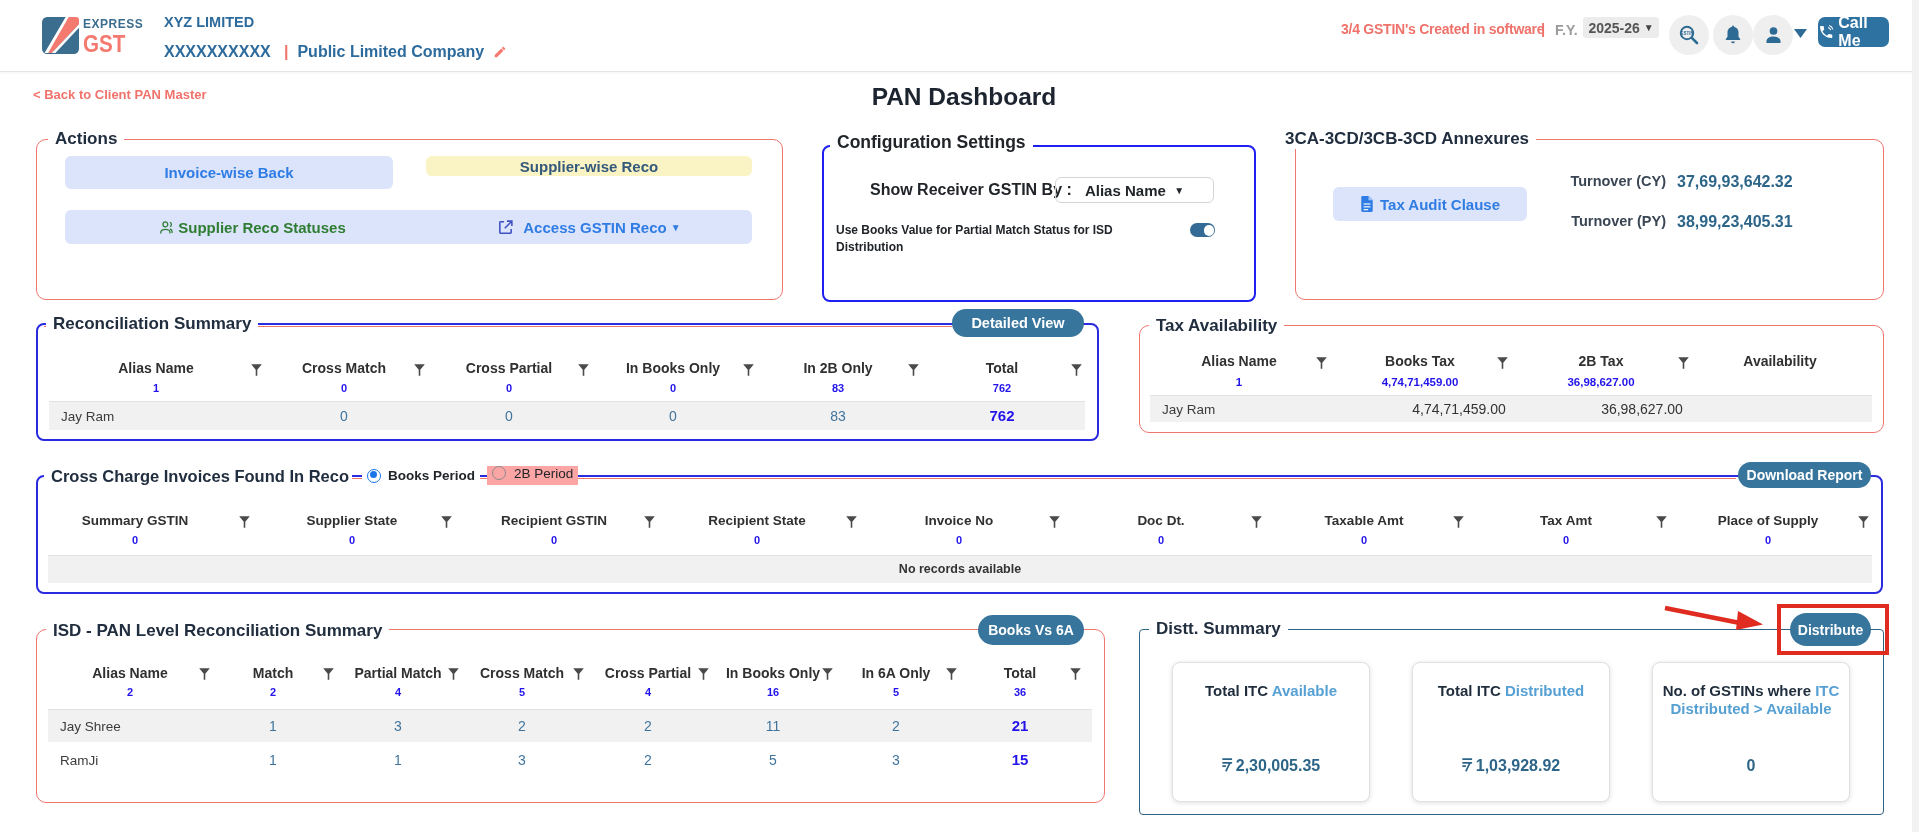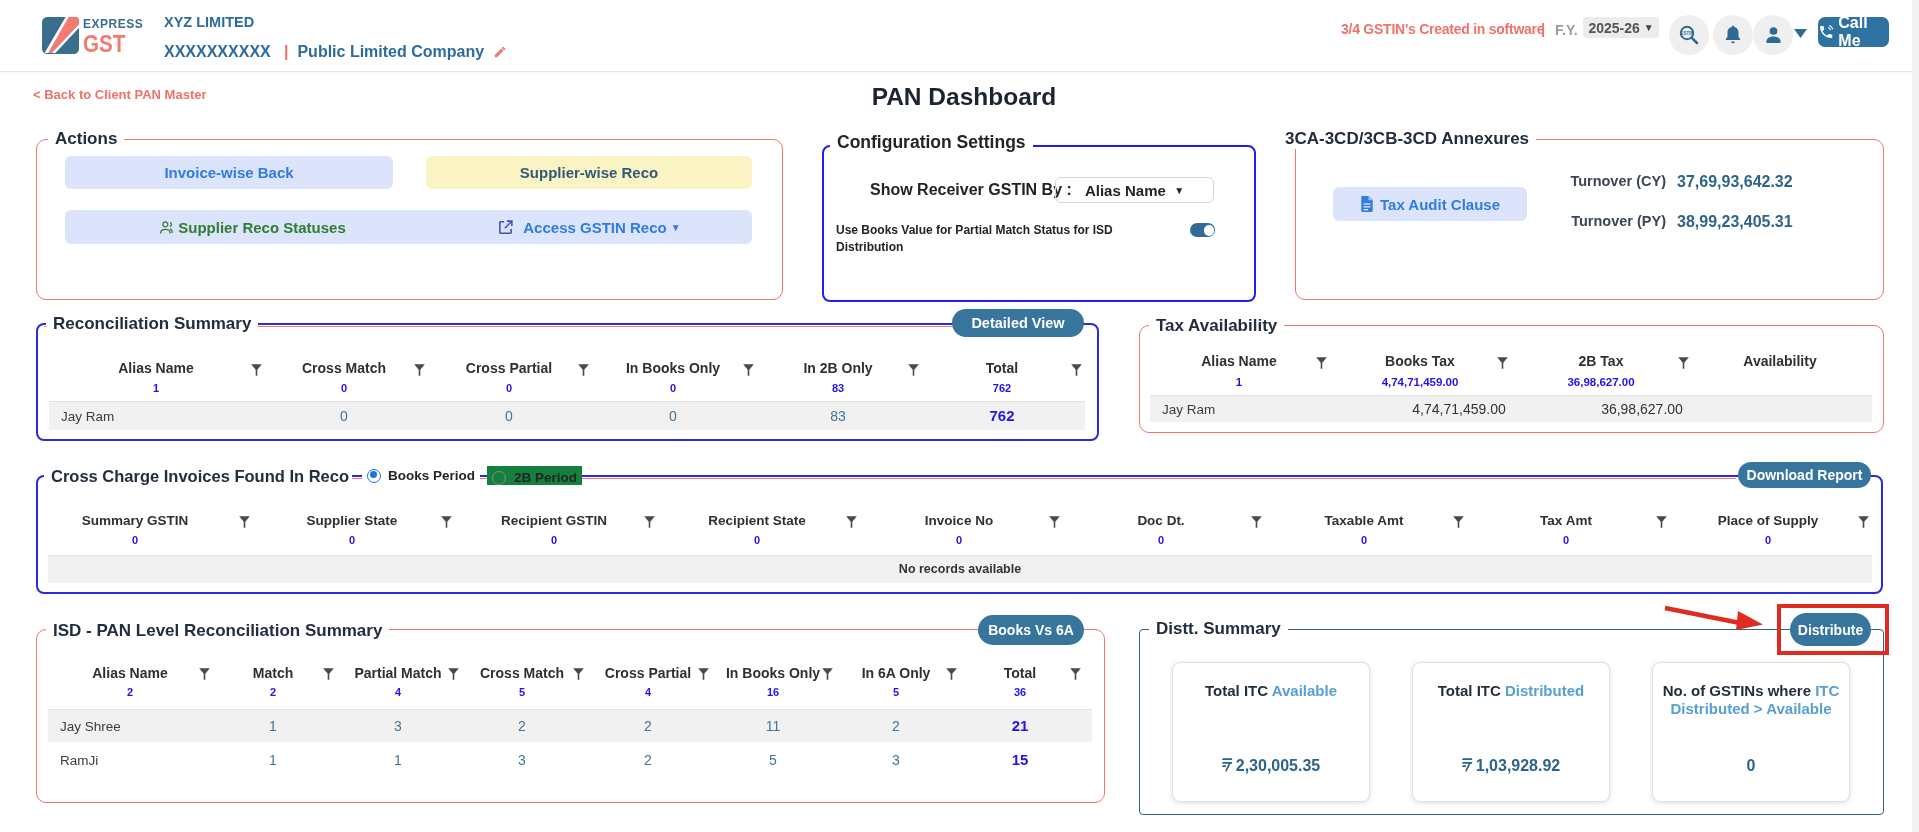--- a/index.html
+++ b/index.html
@@ -52,21 +52,21 @@
 <svg width="18" height="18" viewBox="0 0 24 24" style="margin-right:4px">
       <path fill="#fff" d="M6.6 10.8c1.4 2.8 3.8 5.1 6.6 6.6l2.2-2.2c.3-.3.7-.4 1-.2 1.1.4 2.3.6 3.6.6.6 0 1 .4 1 1V20c0 .6-.4 1-1 1C10.6 21 3 13.4 3 4c0-.6.4-1 1-1h3.5c.6 0 1 .4 1 1 0 1.2.2 2.4.6 3.6.1.3 0 .7-.2 1l-2.3 2.2z"></path>
       <path fill="none" stroke="#fff" stroke-width="1.6" d="M15 5.5c2 .8 3.2 2 3.8 3.8M16.5 2.5c2.8 1 4.6 2.9 5.3 5.6"></path>
     </svg>Call Me</div>
 <div class="abs" style="left:1912px;top:0;width:7px;height:832px;background:#f2f2f2"></div>
 <div class="abs" style="left:33px;top:87px;font-size:13px;font-weight:700;color:#ef726b">&lt; Back to Client PAN Master</div>
 <div class="abs ctr" style="left:964px;top:83px;font-size:24.5px;font-weight:700;color:#1c2430">PAN Dashboard</div>
 <div class="fs" style="left:36px;top:139px;width:747px;height:161px;border:1px solid #f0756d;border-radius:10px"></div>
 <div class="leg" style="left:48px;top:129px">Actions</div>
 <div class="btn" style="left:65px;top:156px;width:328px;height:33px">Invoice-wise Back</div>
-<div class="btn" style="left:426px;top:156px;width:326px;height:33px;background:#faf3c3;color:#33597c">Supplier-wise Reco</div>
+<div class="btn" style="left:426px;top:156px;width:326px;height:20px;background:#faf3c3;color:#33597c">Supplier-wise Reco</div>
 <div class="btn" style="left:65px;top:210px;width:375px;height:34px;color:#2e7d32"><svg width="17" height="17" viewBox="0 0 24 24" style="margin-right:2px">
       <path fill="none" stroke="#2e7d32" stroke-width="1.8" d="M9 11a3.4 3.4 0 1 0 0-6.8A3.4 3.4 0 0 0 9 11zm-6.5 9.5v-1.7c0-2.6 2.9-4.3 6.5-4.3s6.5 1.7 6.5 4.3v1.7M15.5 4.6a3.4 3.4 0 0 1 0 6.2m3 9v-1.9c0-1.9-1.2-3.3-3-4"></path>
     </svg>Supplier Reco Statuses</div>
 <div class="btn" style="left:426px;top:210px;width:326px;height:34px"><svg width="17" height="17" viewBox="0 0 24 24" style="margin-right:9px">
       <path fill="none" stroke="#3f51c1" stroke-width="2.2" d="M10 4H4.8A.8.8 0 0 0 4 4.8v14.4c0 .4.4.8.8.8h14.4a.8.8 0 0 0 .8-.8V14"></path>
       <path fill="none" stroke="#3f51c1" stroke-width="2.2" d="M14 3h7v7M20.5 3.5L11 13"></path>
     </svg>Access GSTIN Reco&nbsp;<span style="font-size:10px;color:#2e7ce4">▼</span></div>
 <div class="fs" style="left:822px;top:145px;width:434px;height:157px;border:2px solid #1f1ff2;border-radius:8px"></div>
 <div class="leg" style="left:830px;top:132px;font-size:17.5px;font-weight:600;color:#212529">Configuration Settings</div>
 <div class="abs" style="left:870px;top:181px;font-size:16px;font-weight:700;color:#212529">Show Receiver GSTIN By :</div>
@@ -151,21 +151,21 @@
 <div class="abs" style="left:1162px;top:402px;font-size:13.5px;color:#3c3c3c">Jay Ram</div>
 <div class="abs ctr" style="left:1459px;top:401px;font-size:14px;font-weight:400;color:#333">4,74,71,459.00</div>
 <div class="abs ctr" style="left:1642px;top:401px;font-size:14px;font-weight:400;color:#333">36,98,627.00</div>
 <div class="fs" style="left:36px;top:475px;width:1847px;height:119px;border:2px solid #2a2ae0;border-radius:8px"></div>
 <div class="abs" style="left:44px;top:478px;width:1692px;height:1px;background:#f0756d"></div>
 <div class="leg" style="left:44px;top:467px;font-size:16.5px;padding:0 3px 0 7px">Cross Charge Invoices Found In Reco</div>
 <div class="abs" style="left:362px;top:466px;background:#fff;padding:0 5px;height:19px;display:flex;align-items:center;font-size:13.5px;font-weight:600;color:#212529">
 <span style="display:inline-block;width:14px;height:14px;border-radius:50%;border:1.8px solid #1a73e8;position:relative;margin-right:7px">
       <span style="position:absolute;left:1.8px;top:1.8px;width:7px;height:7px;border-radius:50%;background:#1a73e8"></span>
     </span>Books Period</div>
-<div class="abs" style="left:487px;top:466px;background:#15803d;padding:0 5px;height:19px;display:flex;align-items:flex-end;font-size:13.5px;font-weight:700;color:#212529">
+<div class="abs" style="left:487px;top:466px;background:#fca5a5;padding:0 5px;height:19px;display:flex;align-items:flex-start;font-size:13.5px;font-weight:400;color:#212529">
 <span style="display:inline-block;width:14px;height:14px;border-radius:50%;border:1.8px solid #8a8a8a;margin-right:8px"></span>2B Period</div>
 <div class="pill" style="left:1738px;top:462px;width:133px;height:26px;font-size:14px">Download Report</div>
 <div class="abs ctr" style="left:135px;top:512.875px;font-size:13.5px;font-weight:600;color:#303030">Summary GSTIN</div>
 <div class="abs ctr" style="left:352px;top:512.875px;font-size:13.5px;font-weight:600;color:#303030">Supplier State</div>
 <div class="abs ctr" style="left:554px;top:512.875px;font-size:13.5px;font-weight:600;color:#303030">Recipient GSTIN</div>
 <div class="abs ctr" style="left:757px;top:512.875px;font-size:13.5px;font-weight:600;color:#303030">Recipient State</div>
 <div class="abs ctr" style="left:959px;top:512.875px;font-size:13.5px;font-weight:600;color:#303030">Invoice No</div>
 <div class="abs ctr" style="left:1161px;top:512.875px;font-size:13.5px;font-weight:600;color:#303030">Doc Dt.</div>
 <div class="abs ctr" style="left:1364px;top:512.875px;font-size:13.5px;font-weight:600;color:#303030">Taxable Amt</div>
 <div class="abs ctr" style="left:1566px;top:512.875px;font-size:13.5px;font-weight:600;color:#303030">Tax Amt</div>

